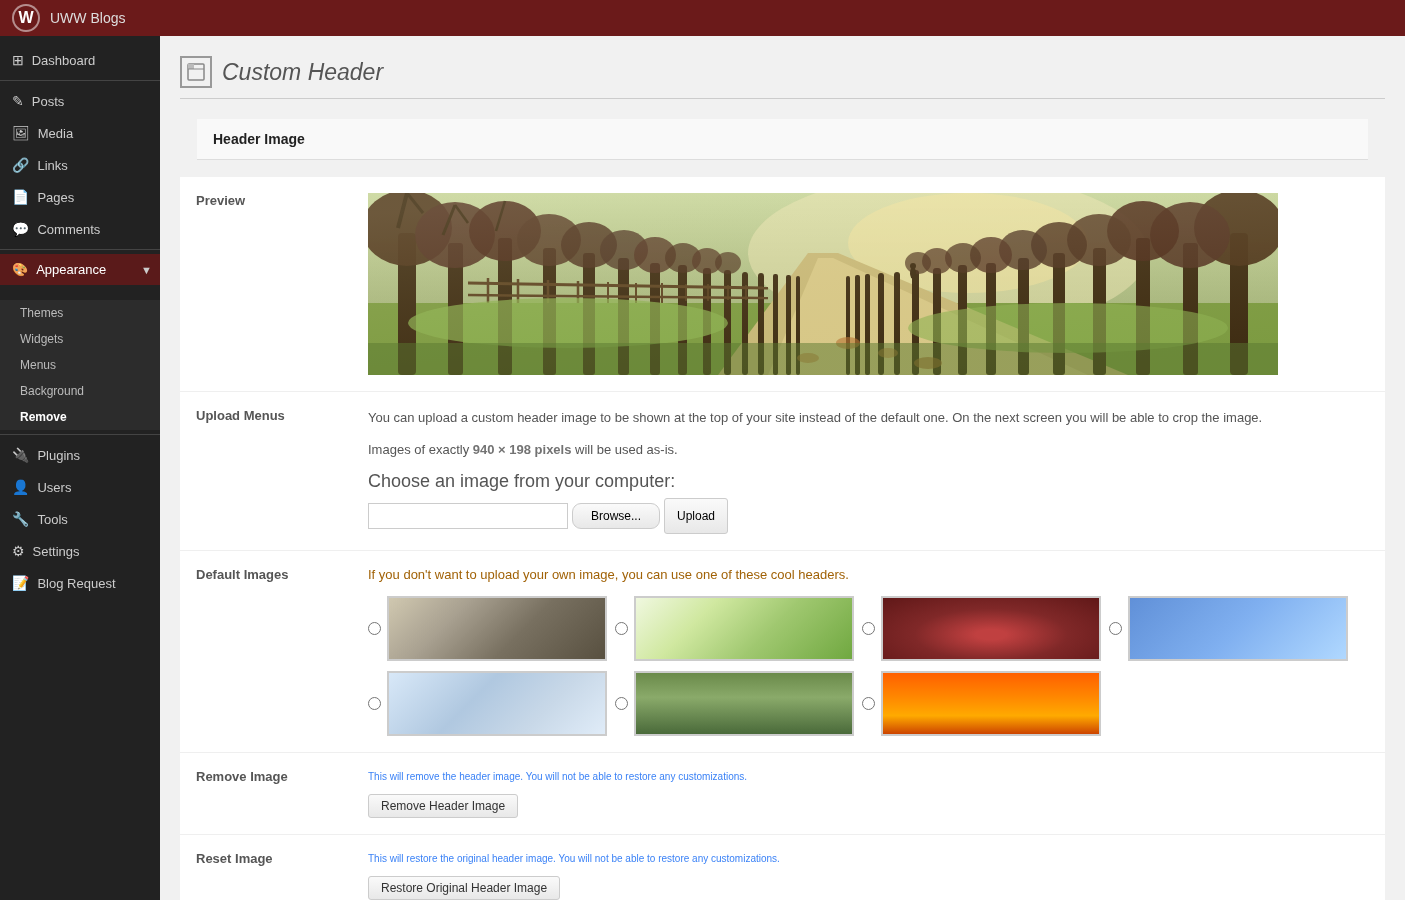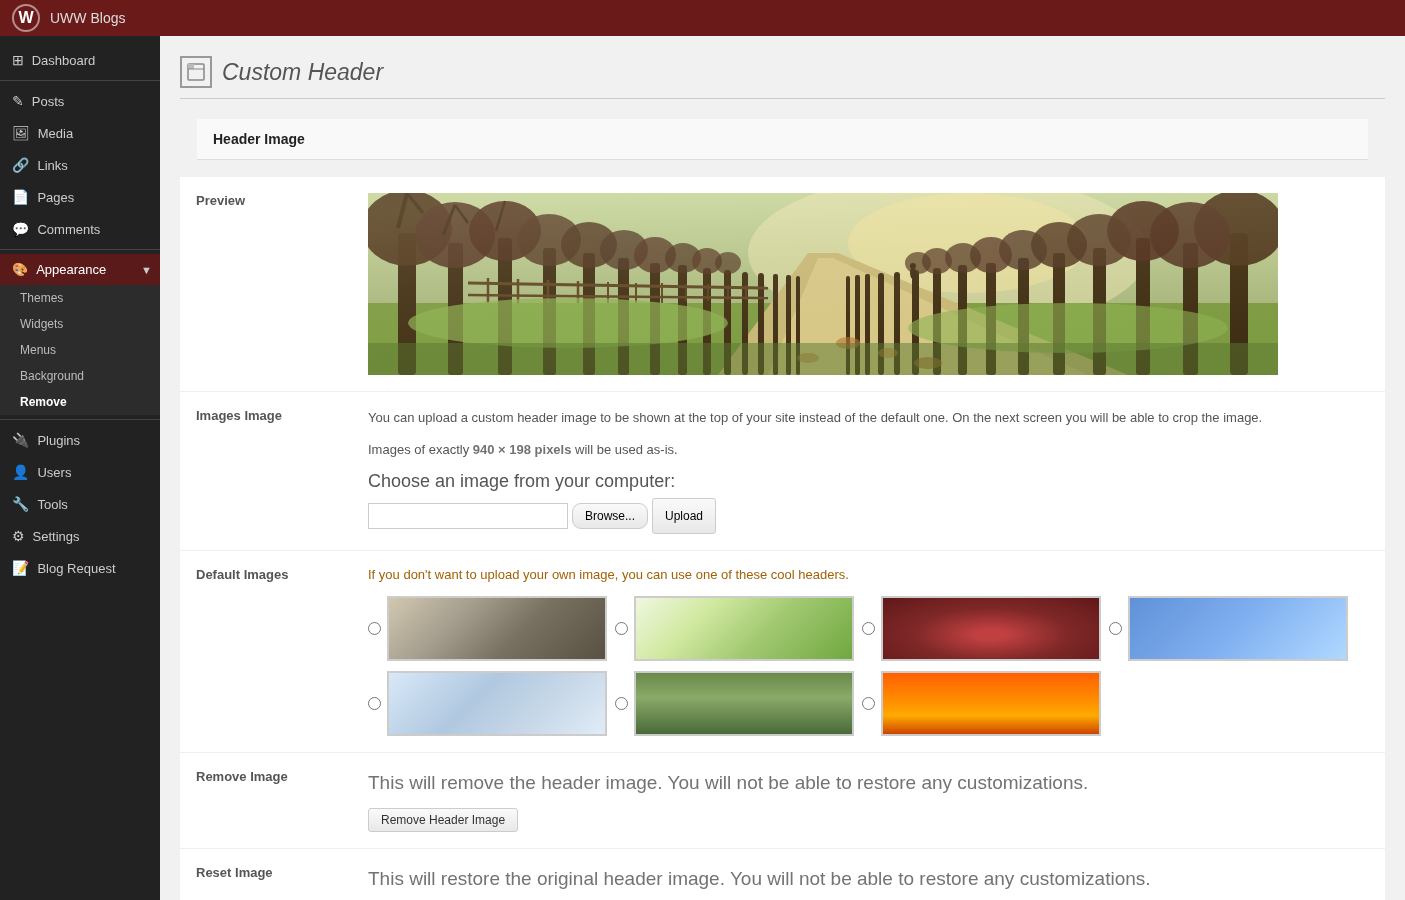--- a/index.html
+++ b/index.html
@@ -48,20 +48,21 @@
       color: #ccc;
       cursor: pointer;
       font-size: 13px;
     }
     .sidebar-item .icon { font-size: 14px; }
     .sidebar-divider { height: 1px; background: #444; margin: 4px 0; }
 
     
     .sidebar-submenu {
       background: #2c2c2c;
+      margin-top: 15px;
     }
     .sidebar-submenu-item {
       padding: 6px 20px;
       color: #bbb;
       cursor: pointer;
       font-size: 12px;
     }
     .sidebar-submenu-item.active {
       color: white;
       font-weight: bold;
@@ -157,21 +158,21 @@
     .file-text-input {
       height: 26px;
       width: 200px;
       border: 1px solid #ccc;
       background: #fff;
       padding: 2px 4px;
       font-size: 12px;
     }
     .browse-btn {
       height: 26px;
-      padding: 0 12px;
+      padding: 0 18px;
       background: linear-gradient(#fafafa, #e8e8e8);
       border: 1px solid #ccc;
       border-radius: 9px;
       cursor: pointer;
       font-size: 12px;
     }
     .upload-btn {
       height: 36px;
       padding: 0 12px;
       background: linear-gradient(#fafafa, #e8e8e8);
@@ -225,22 +226,22 @@
     .action-btn {
       padding: 4px 12px;
       background: linear-gradient(#fafafa, #e8e8e8);
       border: 1px solid #ccc;
       border-radius: 3px;
       cursor: pointer;
       font-size: 12px;
       color: #333;
     }
     .action-desc {
-      font-size: 19px;
-      color: #737373;
+      font-size: 10px;
+      color: #3b82f6;
       margin-bottom: 10px;
       line-height: 1.5;
     }
 
     
     .save-bar {
       padding: 16px 16px;
       border-top: 1px solid #ddd;
     }
 
@@ -488,21 +489,21 @@
 
                   <rect width="910" height="182" fill="url(#sunbeam)" opacity="0.3"></rect>
 
                   <rect x="0" y="150" width="910" height="32" fill="#5a7830" opacity="0.5"></rect>
                 </svg>
               </div>
             </td>
           </tr>
 
           <tr>
-            <th>Images Image</th>
+            <th>Upload Menus</th>
             <td>
               <p class="upload-desc">
                 <span>You can upload a custom header image to be shown at the top of your site instead of the default one. On the next screen you will be able to crop the image.</span>
               </p>
               <p class="upload-desc">
                 Images of exactly <strong>940 × 198 pixels</strong> will be used as-is.
               </p>
               <span class="choose-label">Choose an image from your computer:</span>
               <div class="file-input-row">
                 <input type="text" class="file-text-input" readonly="" style="">

